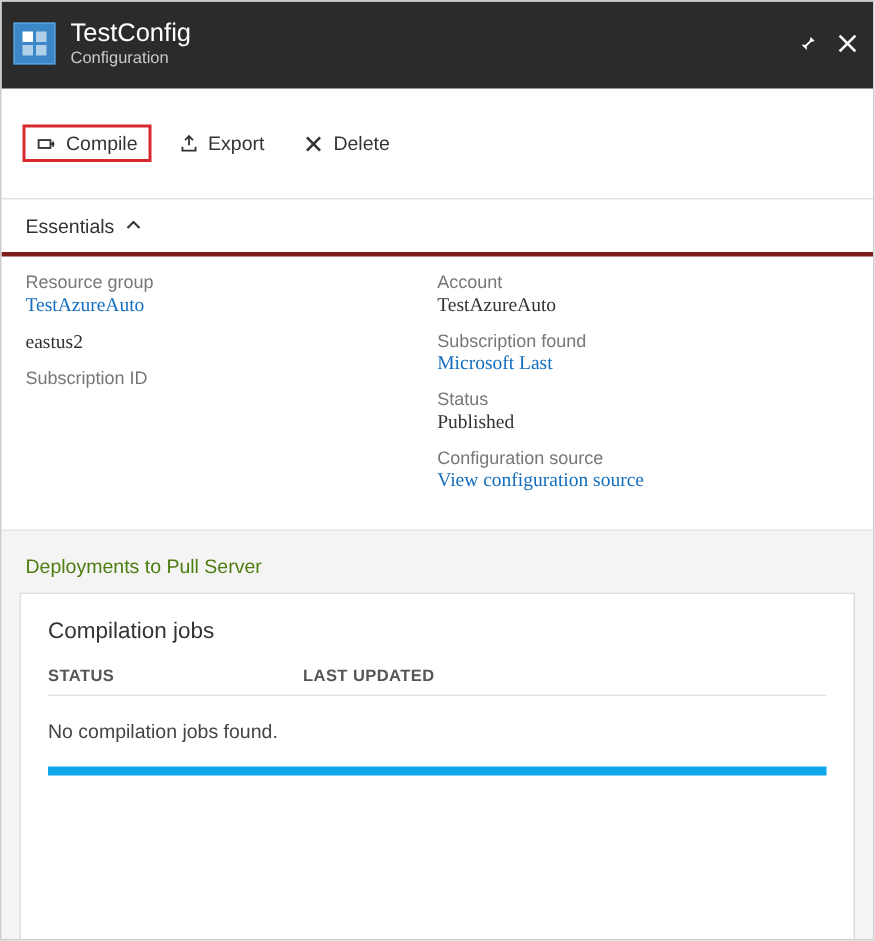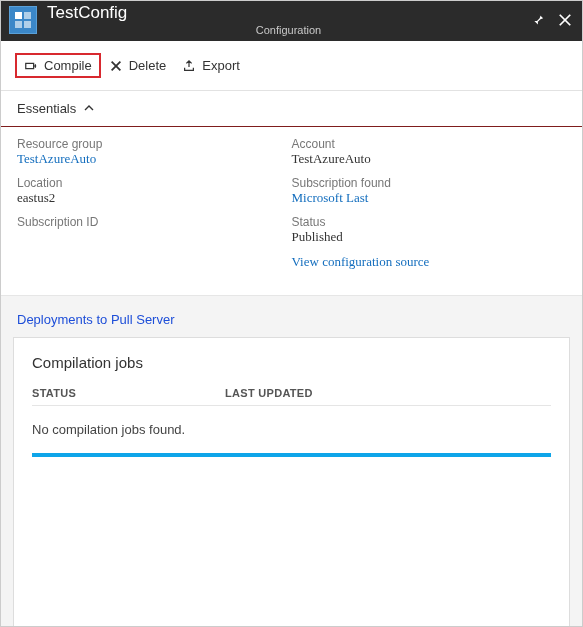--- a/index.html
+++ b/index.html
@@ -12,43 +12,44 @@
       height: 627px;
       border: 1px solid #ccc;
       overflow: hidden;
     }
     .header {
       background: #2b2b2b;
       color: #fff;
       display: flex;
       align-items: center;
       padding: 4px 10px 6px 8px;
-      height: 40px;
+      height: 58px;
     }
     .header-icon-box {
       width: 28px;
       height: 28px;
       background: #3b87c8;
       display: flex;
       align-items: center;
       justify-content: center;
       margin-right: 10px;
       border: 1px solid #5aa0d8;
     }
     .header-icon-box svg { display: block; }
     .header-titles { flex: 1; line-height: 1.2; }
     .header-title { font-size: 17px; font-weight: 400; color: #fff; }
-    .header-subtitle { font-size: 11px; color: #c8c8c8; text-align: center; }
+    .header-subtitle { font-size: 11px; color: #c8c8c8; }
     .header-actions { display: flex; align-items: center; gap: 14px; }
     .header-action { color: #fff; cursor: pointer; display: flex; align-items: center; }
     .toolbar {
       display: flex;
       align-items: center;
-      padding: 12px 14px;
+      padding: 24px 14px;
       border-bottom: 1px solid #e2e2e2;
+      gap: 10px;
     }
     .toolbar-btn {
       display: inline-flex;
       align-items: center;
       gap: 6px;
       padding: 4px 8px;
       font-size: 13px;
       color: #333;
       cursor: pointer;
       background: transparent;
@@ -60,66 +61,66 @@
     }
     .toolbar-btn svg { display: block; }
     .essentials-toggle {
       padding: 10px 16px;
       font-size: 13px;
       color: #333;
       display: flex;
       align-items: center;
       gap: 8px;
       cursor: pointer;
-      border-bottom: 1px solid #7f1d1d;
+      border-bottom: 3px solid #7f1d1d;
     }
     .essentials {
       display: flex;
       padding: 10px 16px 16px 16px;
     }
     .essentials-col { flex: 1; }
     .field { margin-bottom: 8px; }
     .field-label { font-size: 12px; color: #777; }
     .field-value { font-size: 13px; color: #333; line-height: 1.3; font-family: Liberation Serif, serif; }
     .field-value.link { color: #146ebe; cursor: pointer; }
     .deployments {
       background: #f4f4f4;
       padding: 10px 12px 12px 12px;
       border-top: 1px solid #e6e6e6;
       height: 360px;
     }
     .deployments-title {
       font-size: 13px;
-      color: #1d4ed8;
+      color: #4d7c0f;
       margin: 6px 4px 10px 4px;
     }
     .card {
       background: #fff;
       border: 1px solid #ddd;
       padding: 16px 18px;
       min-height: 300px;
     }
     .card-title { font-size: 15px; color: #333; margin-bottom: 16px; }
     .table-header {
       display: flex;
       border-bottom: 1px solid #e5e5e5;
       padding-bottom: 6px;
       font-size: 11px;
       letter-spacing: 0.3px;
       color: #555;
       font-weight: 600;
     }
     .th-status { flex: 0 0 170px; }
     .th-created { flex: 0 0 180px; }
-    .th-updated { flex: 1; margin-left: 23px; }
+    .th-updated { flex: 1; }
     .empty-row {
       padding: 16px 0;
       font-size: 13px;
       color: #444;
-      border-bottom: 4px solid #0ea5e9;
+      border-bottom: 6px solid #0ea5e9;
     }
   </style>
 </head>
 <body>
 
 <div class="header">
   <div class="header-icon-box">
     <svg width="18" height="18" viewBox="0 0 18 18">
       <rect x="1" y="1" width="7" height="7" fill="#fff"></rect>
       <rect x="10" y="1" width="7" height="7" fill="#fff" fill-opacity="0.6"></rect>
@@ -151,54 +152,53 @@
     <span>
       <svg width="14" height="14" viewBox="0 0 16 16" fill="none" stroke="#333" stroke-width="1.4">
           <rect x="2" y="5" width="9" height="6"></rect>
           <path d="M11 8h3M13 6v4"></path>
         </svg>
     </span>
     <span>Compile</span>
   </button>
   <button class="toolbar-btn">
     <span>
+      <svg width="14" height="14" viewBox="0 0 16 16" fill="none" stroke="#333" stroke-width="1.4">
+          <path d="M8 2v7M5 5l3-3 3 3M3 10v3h10v-3"></path>
+        </svg>
+    </span>
+    <span>Export</span>
+  </button>
+  <button class="toolbar-btn">
+    <span>
       <svg width="14" height="14" viewBox="0 0 16 16" stroke="#333" stroke-width="2">
           <line x1="3" y1="3" x2="13" y2="13"></line>
           <line x1="13" y1="3" x2="3" y2="13"></line>
         </svg>
     </span>
     <span>Delete</span>
-  </button>
-  <button class="toolbar-btn">
-    <span>
-      <svg width="14" height="14" viewBox="0 0 16 16" fill="none" stroke="#333" stroke-width="1.4">
-          <path d="M8 2v7M5 5l3-3 3 3M3 10v3h10v-3"></path>
-        </svg>
-    </span>
-    <span>Export</span>
   </button>
 </div>
 
 <div class="essentials-toggle">
   <span>Essentials</span>
   <span>
     <svg width="10" height="10" viewBox="0 0 10 10" fill="none" stroke="#333" stroke-width="1.4">
         <path d="M1 7l4-4 4 4"></path>
       </svg>
   </span>
 </div>
 
 <div class="essentials">
   <div class="essentials-col">
     <div class="field">
       <div class="field-label">Resource group</div>
       <div class="field-value link">TestAzureAuto</div>
     </div>
     <div class="field">
-      <div class="field-label">Location</div>
       <div class="field-value">eastus2</div>
     </div>
     <div class="field">
       <div class="field-label">Subscription ID</div>
       <div class="field-value"></div>
     </div>
     <div class="field" style="margin-top:14px">
     </div>
   </div>
   <div class="essentials-col">
@@ -208,20 +208,21 @@
     </div>
     <div class="field">
       <div class="field-label">Subscription found</div>
       <div class="field-value link">Microsoft Last</div>
     </div>
     <div class="field">
       <div class="field-label">Status</div>
       <div class="field-value">Published</div>
     </div>
     <div class="field">
+      <div class="field-label">Configuration source</div>
       <div class="field-value link">View configuration source</div>
     </div>
   </div>
 </div>
 
 <div class="deployments">
   <div class="deployments-title">Deployments to Pull Server</div>
   <div class="card">
     <div class="card-title">Compilation jobs</div>
     <div class="table-header">

